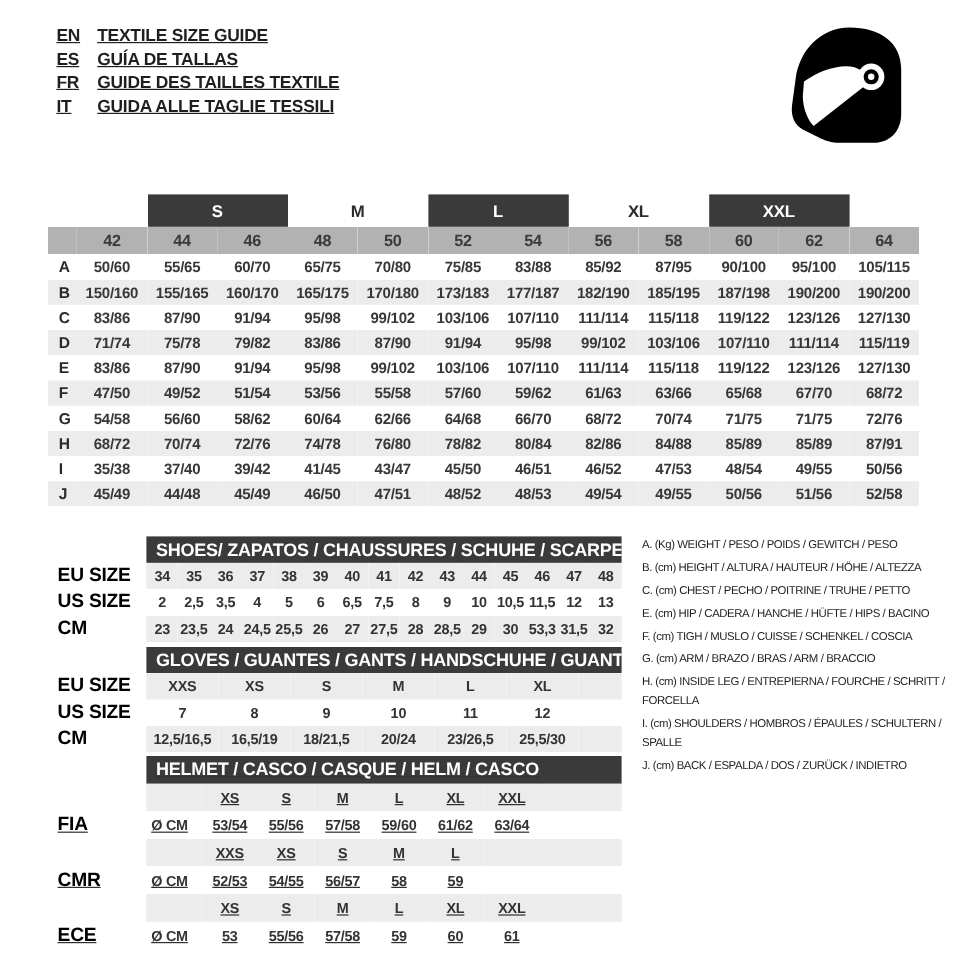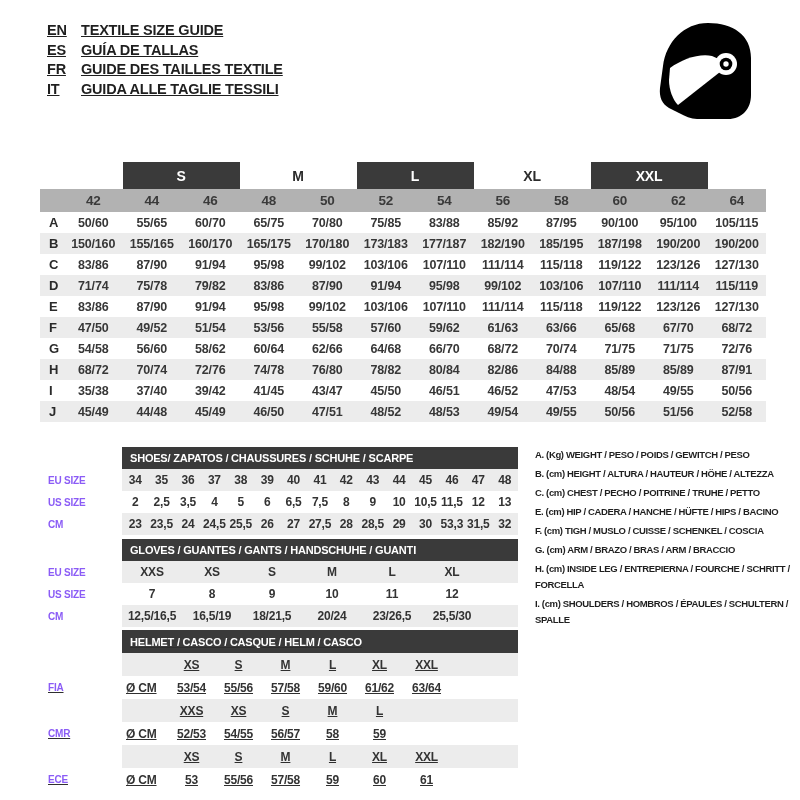--- a/index.html
+++ b/index.html
@@ -22,35 +22,35 @@
   .main-table td.boxed{background:#3a3a3a;color:#ffffff;}
   .main-table td.num{background:#b2b2b2;height:23px;font-size:13.5px;color:#3a3a3a;}
   .main-table tbody td{height:21px;font-size:12.5px;color:#373737;}
   .main-table tbody tr:nth-child(even) td{background:#ececec;}
   .main-table tbody td.letter{text-align:left;padding-left:9px;font-size:13px;color:#2a2a2a;}
 
   
   .sec-table{position:absolute;border-collapse:collapse;table-layout:fixed;width:478px;left:40px;}
   .sec-table td{padding:0;font-weight:bold;letter-spacing:-0.2px;text-align:center;height:22px;
                 font-size:12px;color:#333;overflow:hidden;white-space:nowrap;}
-  .sec-table td.bar{background:#3a3a3a;color:#fff;text-align:left;padding-left:8px;font-size:11px;height:22px;}
-  .sec-table td.label{text-align:left;padding-left:8px;font-size:10px;color:#8b5cf6;background:#fff;margin-left:32px;}
+  .sec-table td.bar{background:#3a3a3a;color:#fff;text-align:left;padding-left:8px;font-size:15px;height:22px;}
+  .sec-table td.label{text-align:left;padding-left:8px;font-size:16px;color:#000000;background:#fff;margin-left:32px;}
   .sec-table tr.shaded td:not(.label){background:#ececec;}
   .sec-table td.ocm{text-align:left;padding-left:4px;}
   #shoesTable{top:447px;}
   #glovesTable{top:539px;}
   #helmetTable{top:630px;text-decoration:underline;}
   #helmetTable td{height:23px;}
   .sec-table col.c-label{width:82px;}
   #glovesTable col.c-data{width:60px;}
   #helmetTable col.c-ocm{width:46px;}
   #helmetTable col.c-size{width:47px;}
 
   
-  .legend{position:absolute;left:535px;top:447px;width:262px;font-weight:bold;font-size:9.5px;
+  .legend{position:absolute;left:535px;top:447px;width:262px;font-weight:normal;font-size:9.5px;
           letter-spacing:-0.35px;line-height:16px;color:#1f1f1f;}
   .legend-item{margin-bottom:3px;}
 </style>
 </head>
 <body>
 
 <div class="page">
 
   <div class="lang-block" id="langList">
       <div class="lang-row">
@@ -502,15 +502,16 @@
 
   <div class="legend" id="legendList">
       <div class="legend-item">A. (Kg) WEIGHT / PESO / POIDS / GEWITCH / PESO</div>
       <div class="legend-item">B. (cm) HEIGHT / ALTURA / HAUTEUR / HÖHE / ALTEZZA</div>
       <div class="legend-item">C. (cm) CHEST / PECHO / POITRINE / TRUHE / PETTO</div>
       <div class="legend-item">E. (cm) HIP / CADERA / HANCHE / HÜFTE / HIPS / BACINO</div>
       <div class="legend-item">F. (cm) TIGH / MUSLO / CUISSE / SCHENKEL / COSCIA</div>
       <div class="legend-item">G. (cm) ARM / BRAZO / BRAS / ARM / BRACCIO</div>
       <div class="legend-item">H. (cm) INSIDE LEG / ENTREPIERNA / FOURCHE / SCHRITT / FORCELLA</div>
       <div class="legend-item">I. (cm) SHOULDERS / HOMBROS / ÉPAULES / SCHULTERN / SPALLE</div>
+      <div class="legend-item">J. (cm) BACK / ESPALDA / DOS / ZURÜCK / INDIETRO</div>
     </div>
 
 </div>
 
 </body></html>

